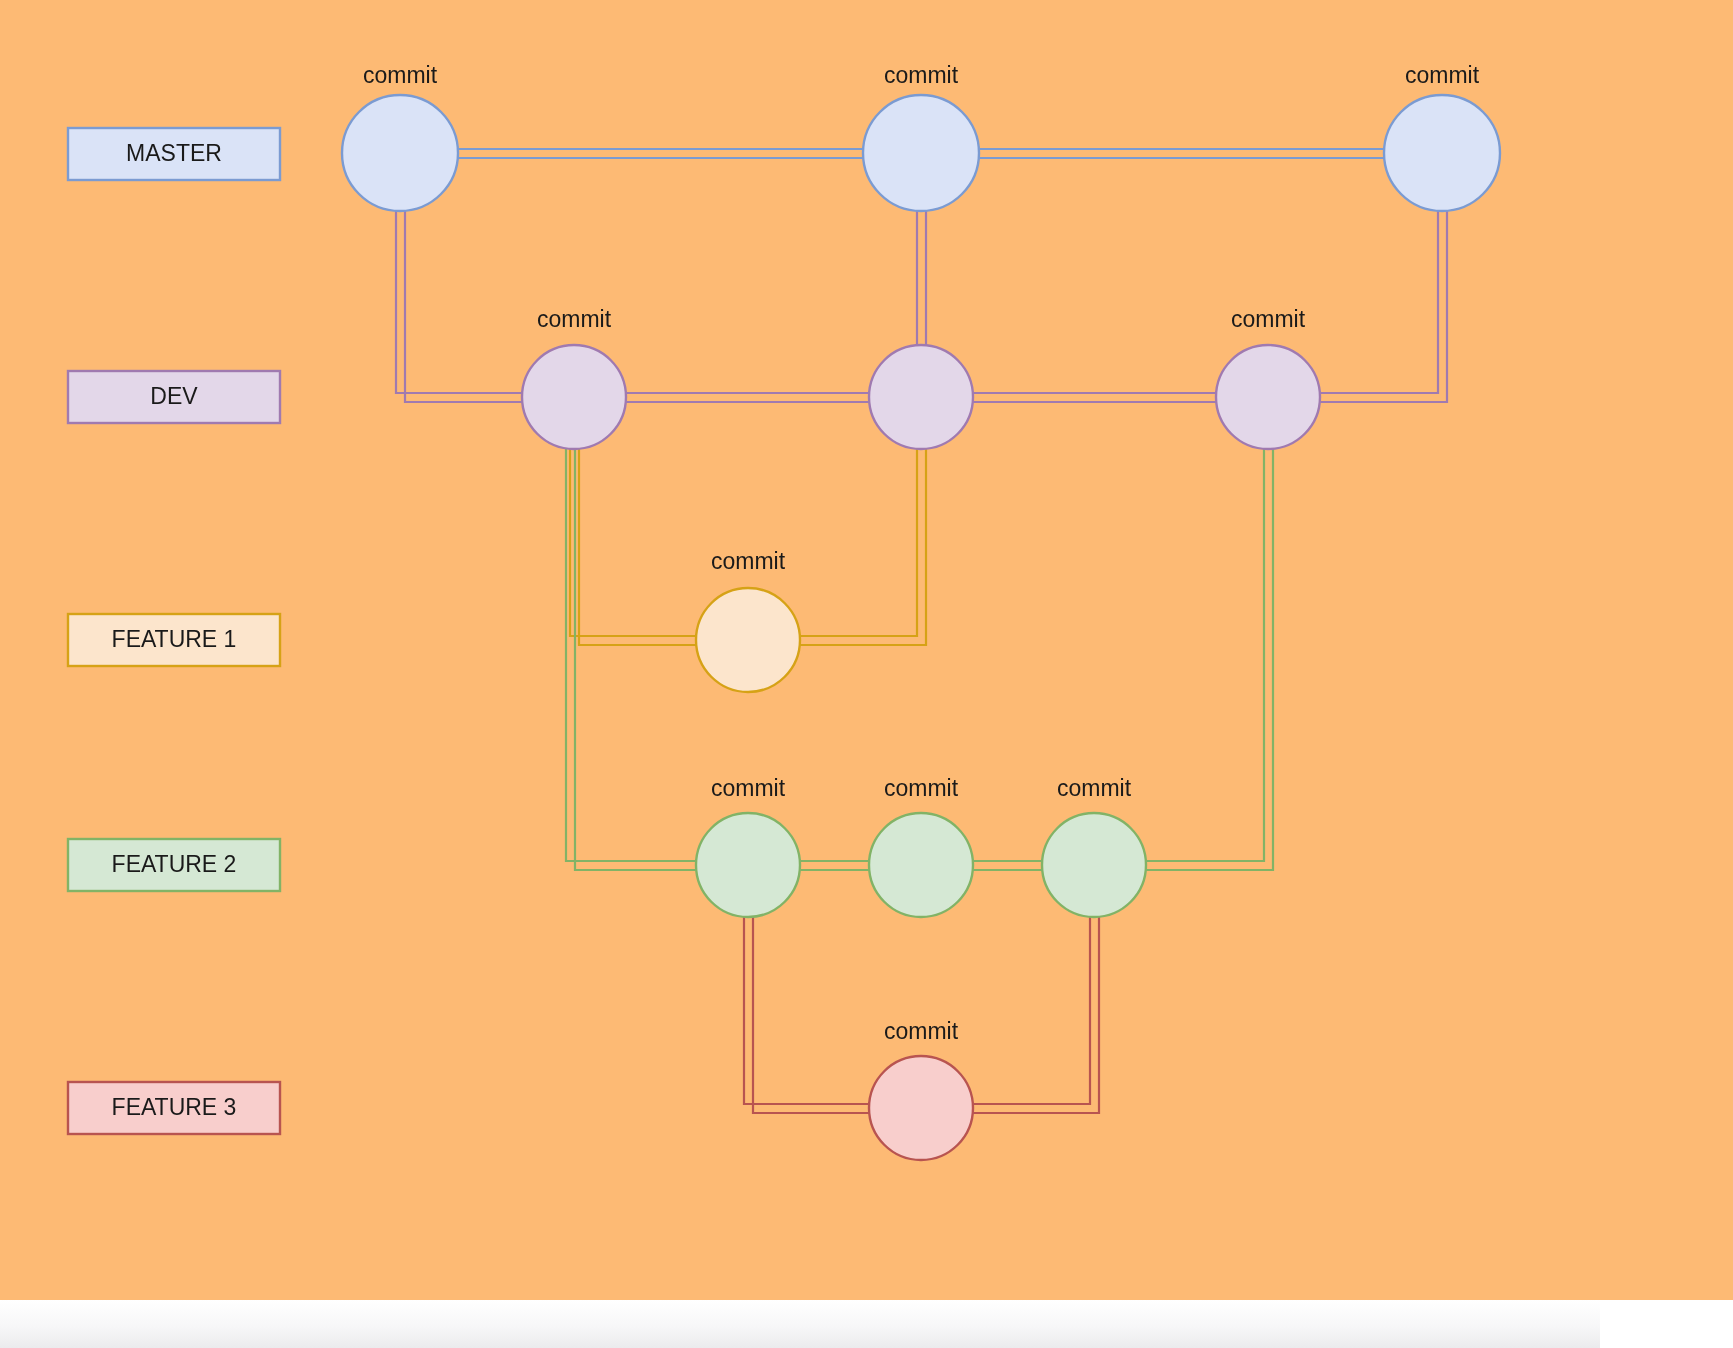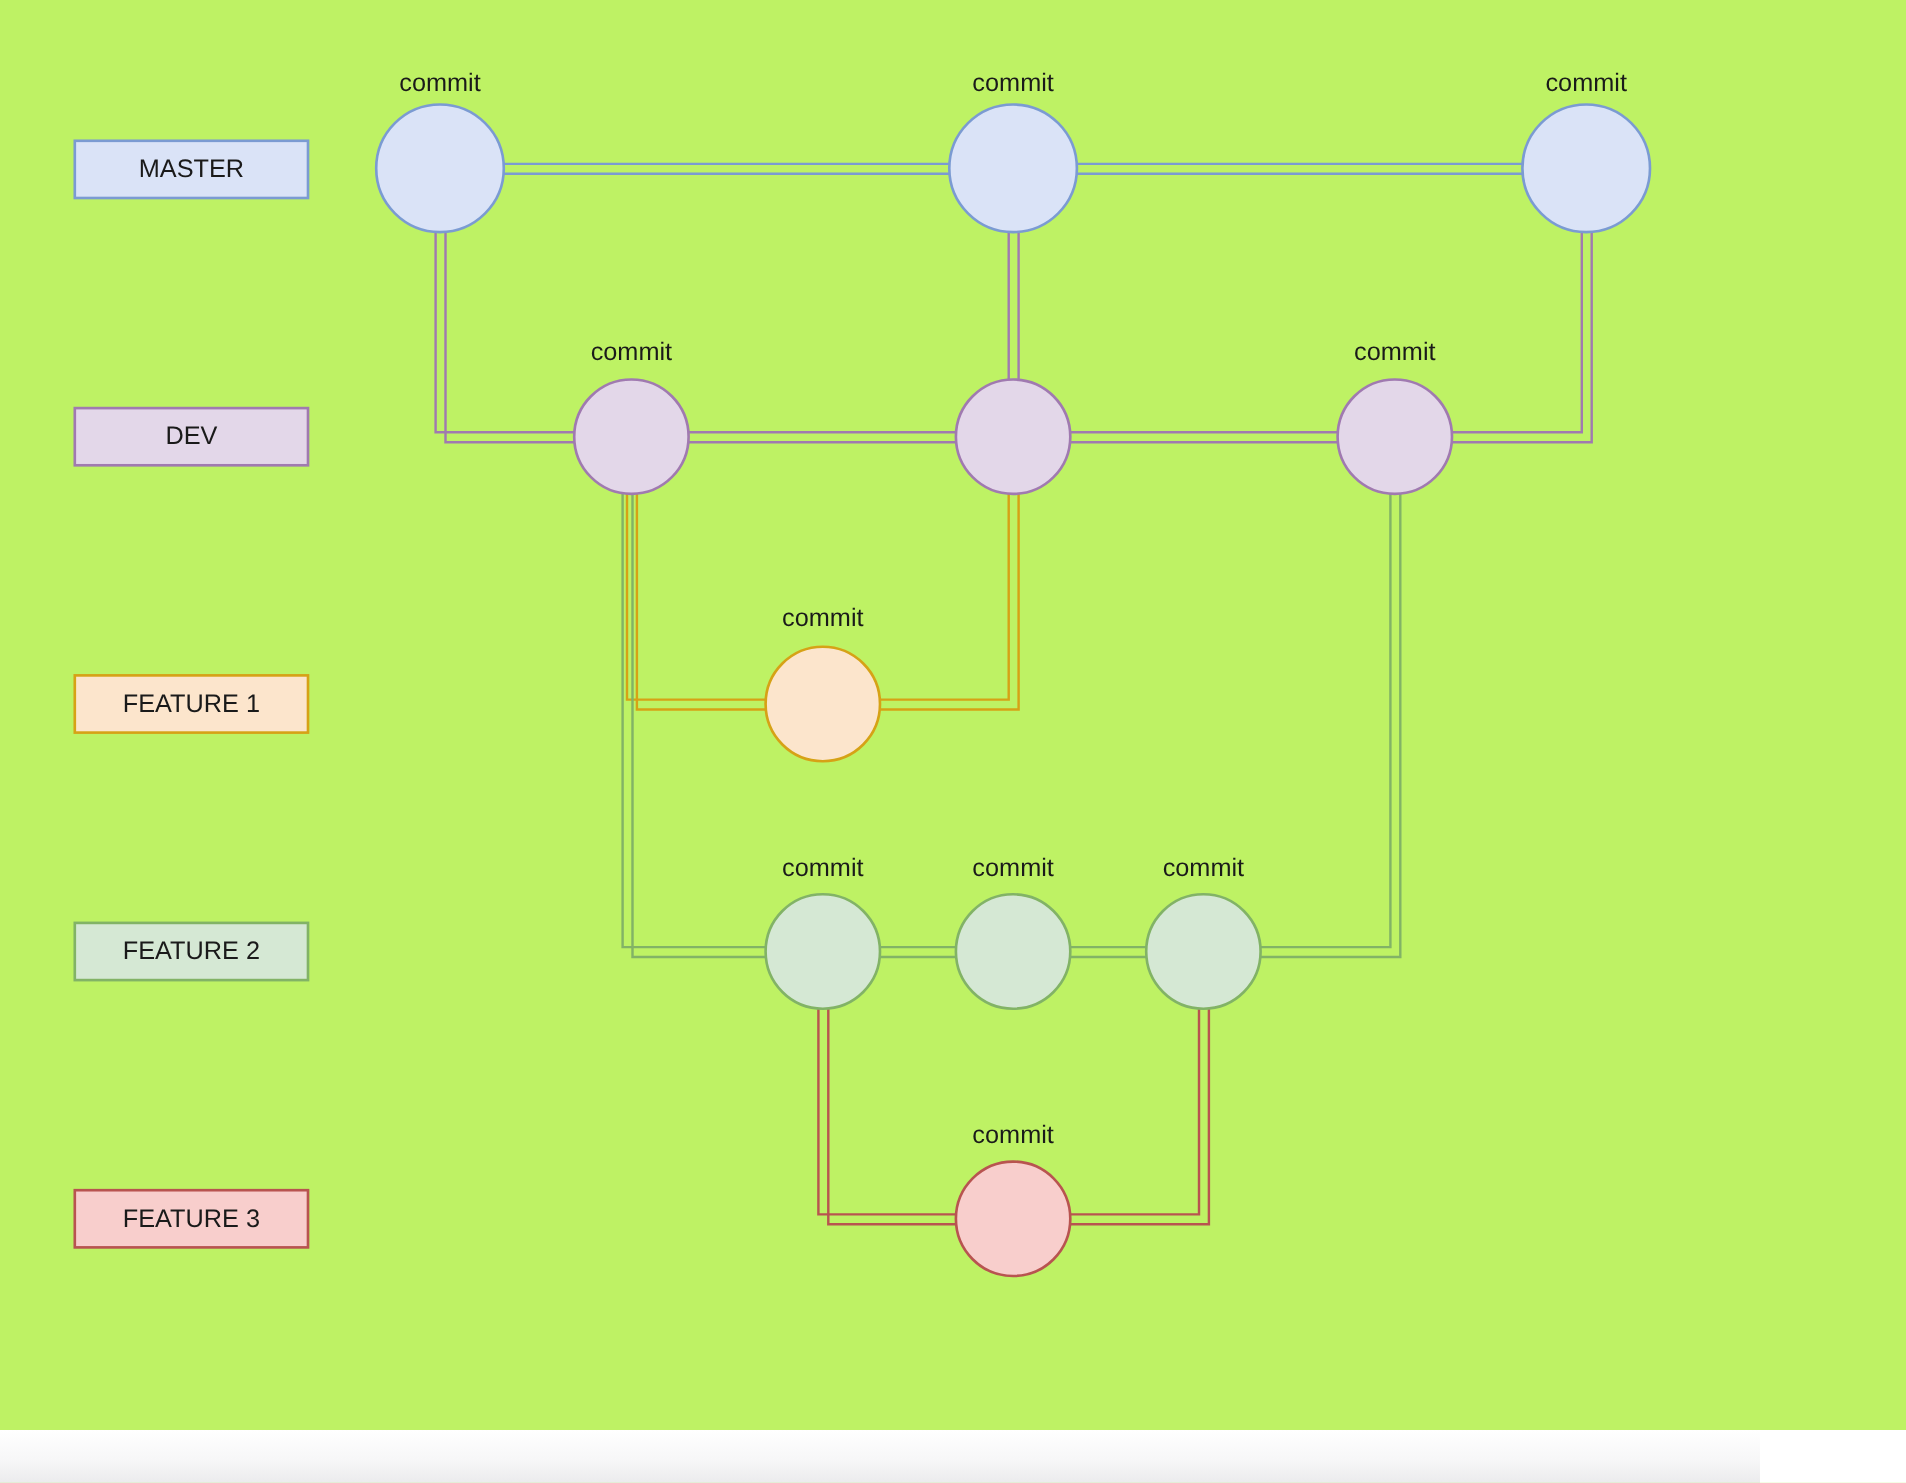--- a/index.html
+++ b/index.html
@@ -10,21 +10,21 @@
   body {
     width: 1733px;
     height: 1348px;
     overflow: hidden;
     font-family: "Liberation Sans", sans-serif;
   }
   #canvas {
     position: relative;
     width: 1733px;
     height: 1348px;
-    background: #bef264;
+    background: #fdba74;
   }
   svg#diagram {
     position: absolute;
     left: 0;
     top: 0;
     width: 1733px;
     height: 1348px;
     display: block;
   }
   .branch-label-text {

